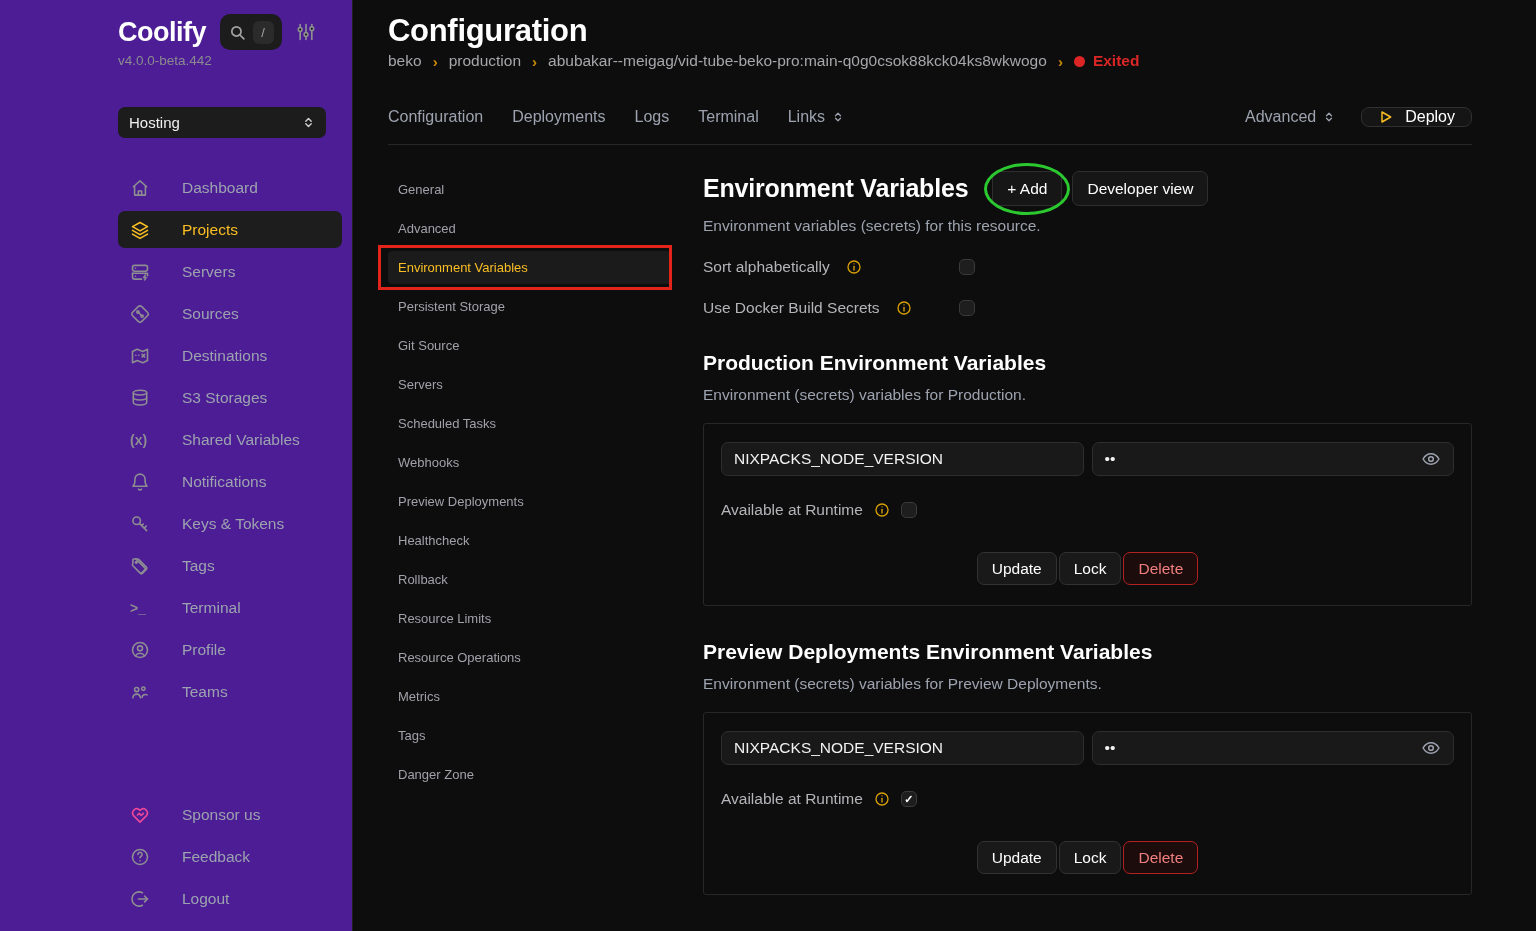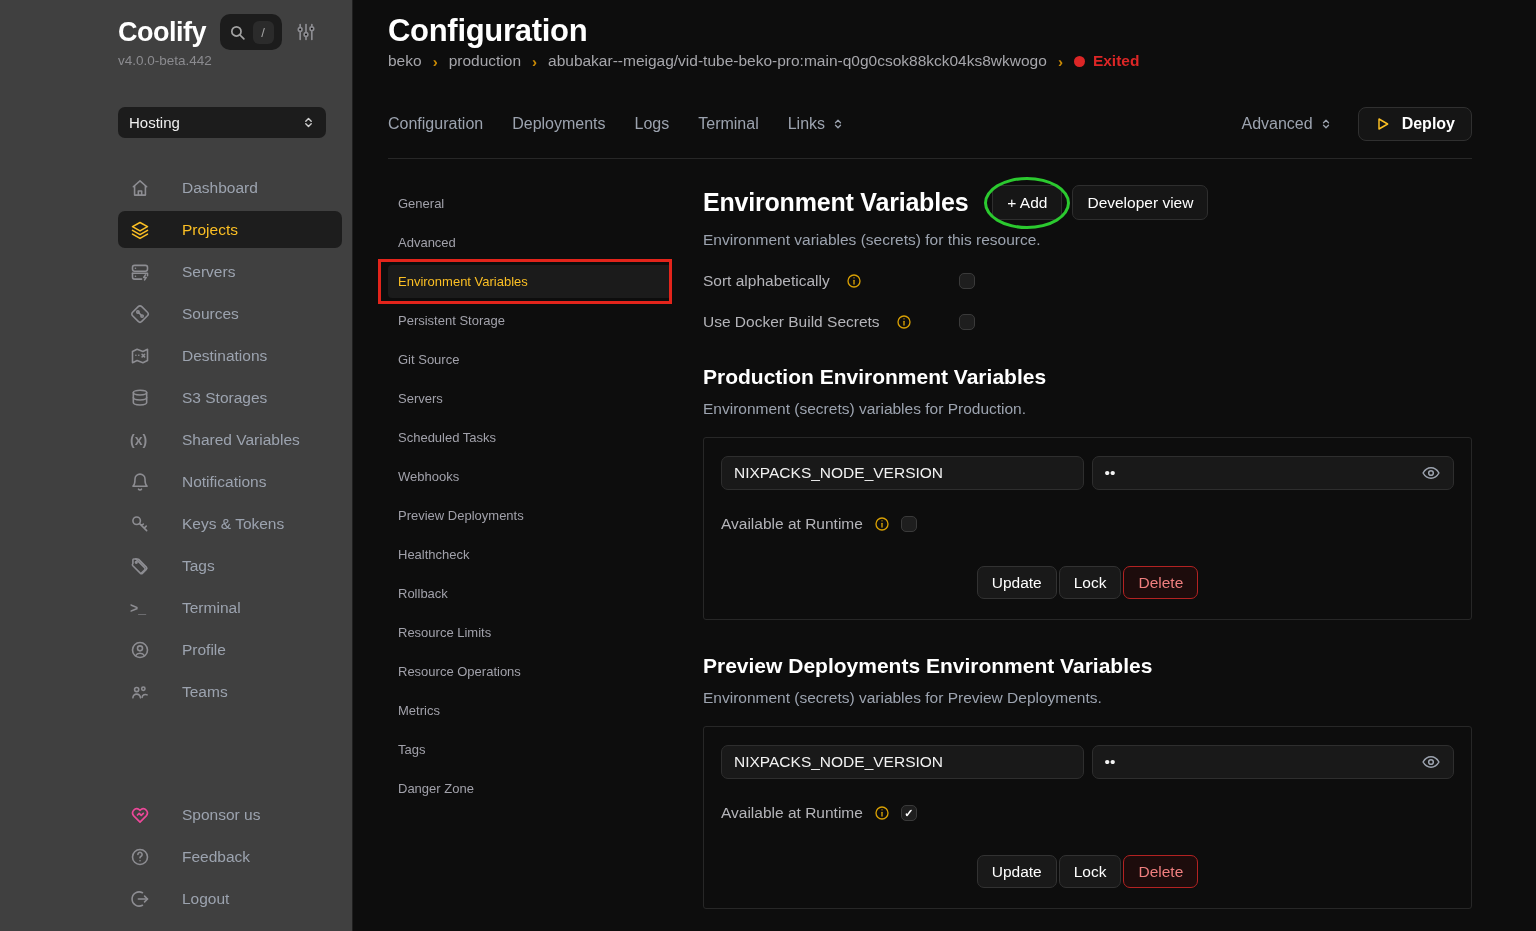--- a/index.html
+++ b/index.html
@@ -1,21 +1,21 @@
 <!DOCTYPE html>
 <html><head>
 <meta charset="utf-8">
 <style>
   * { box-sizing: border-box; }
   html,body { margin:0; padding:0; background:#000; }
   body { font-family:"Liberation Sans", sans-serif; color:#e5e5e5; }
   .app { width:1536px; height:931px; display:flex; background:#0d0d0d; overflow:hidden; }
 
   
-  .sidebar { width:353px; flex-shrink:0; background:#404040; border-right:1px solid #1f1f1f;
+  .sidebar { width:353px; flex-shrink:0; background:#4c1d95; border-right:1px solid #1f1f1f;
              padding:14px 10px 14px 118px; display:flex; flex-direction:column; }
   .logo-row { display:flex; align-items:center; gap:14px; }
   .logo { font-size:27px; font-weight:700; color:#fff; letter-spacing:-0.5px; }
   .search-btn { width:62px; height:36px; background:#1c1c1c; border-radius:10px;
                 display:flex; align-items:center; justify-content:center; gap:7px; cursor:pointer; }
   .kbd { width:21px; height:23px; background:#2b2b2b; border-radius:6px; color:#a3a3a3;
          display:flex; align-items:center; justify-content:center; font-size:13px; }
   .icon { display:inline-flex; flex-shrink:0; }
   .icon svg { display:block; }
   .sliders-btn { margin-left:0; color:#8d8d92; cursor:pointer; }
@@ -39,23 +39,23 @@
   .breadcrumb { display:flex; align-items:center; gap:11px; margin-top:3px; font-size:15.5px; color:#a6a6ab; }
   .crumb-sep { color:#ca8a04; font-weight:700; font-size:15px; }
   .status-wrap { display:flex; align-items:center; gap:8px; }
   .status-dot { width:11px; height:11px; border-radius:50%; background:#dc2626; }
   .status-text { color:#dc2626; font-weight:700; font-size:15.5px; }
 
   .tabs-row { display:flex; align-items:center; margin-top:37px; padding-bottom:17px; border-bottom:1px solid #272727; }
   .tab { color:#9ca3af; font-size:16px; margin-right:29px; cursor:pointer; display:flex; align-items:center; gap:7px; }
   .tabs-right { margin-left:auto; display:flex; align-items:center; gap:26px; }
   .adv-select { display:flex; align-items:center; gap:7px; color:#9ca3af; font-size:16px; cursor:pointer; }
-  .deploy-btn { display:flex; align-items:center; gap:11px; height:34px; padding:0 16px;
+  .deploy-btn { display:flex; align-items:center; gap:11px; height:20px; padding:0 16px;
                 background:#151515; border:1px solid #303030; border-radius:8px; color:#fff;
-                font-weight:700; font-size:16px; cursor:pointer; }
+                font-weight:400; font-size:16px; cursor:pointer; }
 
   .content { display:flex; margin-top:26px; flex:1; }
   .subnav { width:284px; flex-shrink:0; display:flex; flex-direction:column; gap:6px; position:relative; padding-top:2px; }
   .subnav-item { height:33px; display:flex; align-items:center; padding:0 10px; color:#a1a1aa;
                  font-size:13px; border-radius:4px; cursor:pointer; }
   .subnav-item.active { background:#1b1b1b; color:#fbbf24; }
   .red-annotation { position:absolute; left:-10px; top:74px; width:294px; height:45px;
                     border:3px solid #e3241b; pointer-events:none; z-index:5; }
 
   .content-main { flex:1; padding-left:31px; }

